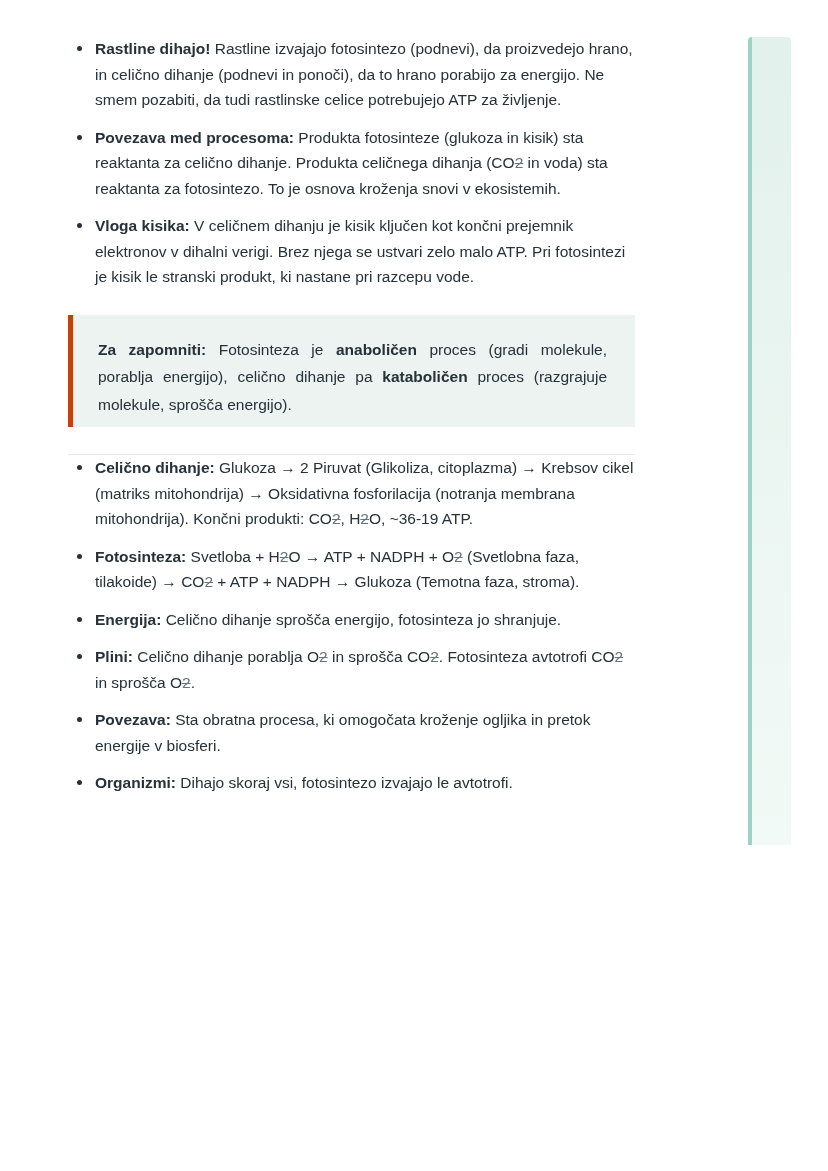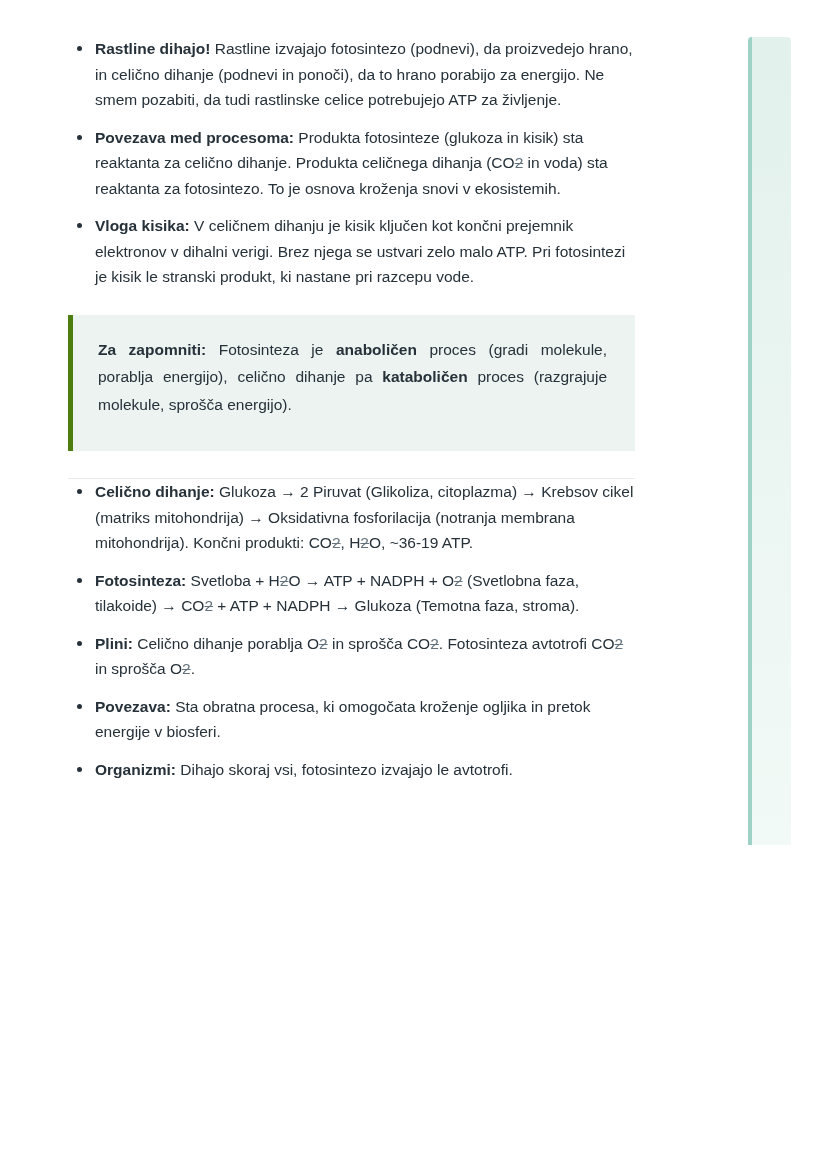--- a/index.html
+++ b/index.html
@@ -41,22 +41,22 @@
     background: #263139;
   }
   .b { font-weight: 700; }
   .sub {
     text-decoration: line-through;
     color: #64737e;
   }
   .callout {
     margin-top: 25px;
     background: #edf3f1;
-    border-left: 5px solid #4d7c0f;
-    padding: 21px 28px 33px 25px;
+    border-left: 5px solid #c2410c;
+    padding: 21px 28px 9px 25px;
   }
   .callout p {
     margin: 0;
     font-size: 15.5px;
     line-height: 27.5px;
     text-align: justify;
   }
   .divider {
     border: none;
     border-top: 1px solid #e7e9ea;
@@ -114,20 +114,21 @@
     <div class="callout">
       <p><span class="b">Za zapomniti:</span><span> Fotosinteza je </span><span class="b">anaboličen</span><span> proces (gradi molekule, porablja energijo), celično dihanje pa </span><span class="b">kataboličen</span><span> proces (razgrajuje molekule, sprošča energijo).</span></p>
     </div>
 
     <hr class="divider">
 
 
     <ul class="bullets summary">
         <li><span class="dot"></span><span><span class="b">Celično dihanje:</span><span> Glukoza → 2 Piruvat (Glikoliza, citoplazma) → Krebsov cikel (matriks mitohondrija) → Oksidativna fosforilacija (notranja membrana mitohondrija). Končni produkti: CO</span><span class="sub">2</span><span>, H</span><span class="sub">2</span><span>O, ~36-19 ATP.</span></span></li>
         <li><span class="dot"></span><span><span class="b">Fotosinteza:</span><span> Svetloba + H</span><span class="sub">2</span><span>O → ATP + NADPH + O</span><span class="sub">2</span><span> (Svetlobna faza, tilakoide) → CO</span><span class="sub">2</span><span> + ATP + NADPH → Glukoza (Temotna faza, stroma).</span></span></li>
+        <li><span class="dot"></span><span><span class="b">Energija:</span><span> Celično dihanje sprošča energijo, fotosinteza jo shranjuje.</span></span></li>
         <li><span class="dot"></span><span><span class="b">Plini:</span><span> Celično dihanje porablja O</span><span class="sub">2</span><span> in sprošča CO</span><span class="sub">2</span><span>. Fotosinteza avtotrofi CO</span><span class="sub">2</span><span> in sprošča O</span><span class="sub">2</span><span>.</span></span></li>
         <li><span class="dot"></span><span><span class="b">Povezava:</span><span> Sta obratna procesa, ki omogočata kroženje ogljika in pretok energije v biosferi.</span></span></li>
         <li><span class="dot"></span><span><span class="b">Organizmi:</span><span> Dihajo skoraj vsi, fotosintezo izvajajo le avtotrofi.</span></span></li>
       </ul>
 
   </div>
 
   <div class="side-strip">
     <div class="side-strip-edge"></div>
   </div>

